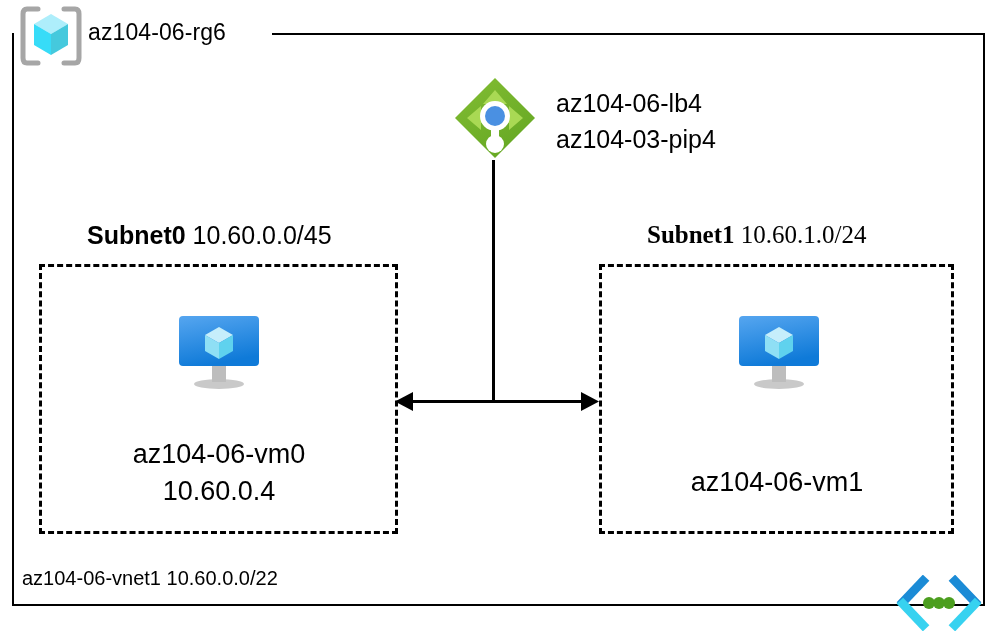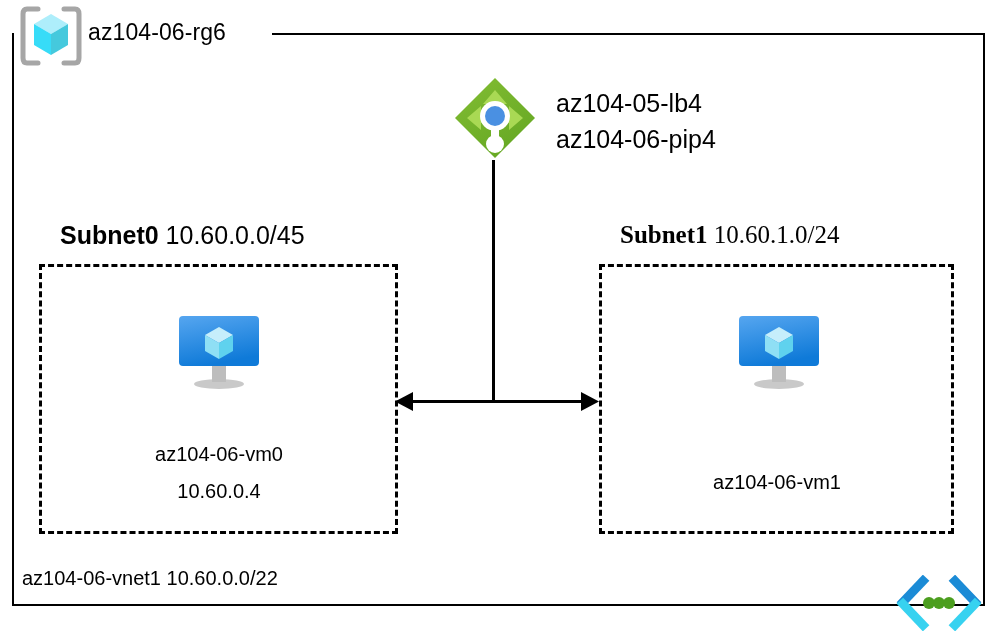--- a/index.html
+++ b/index.html
@@ -85,21 +85,21 @@
     background: #000000;
   }
 
   
   .subnet-title {
     position: absolute;
     font-size: 25px;
     color: #000000;
     white-space: nowrap;
   }
-  .subnet-title .name { font-weight: bold; }
+  .subnet-title .name { font-weight: bold; margin-left: 27px; }
   .subnet-title .cidr { font-weight: normal; }
 
   .subnet-box {
     position: absolute;
     border: 3px dashed #000000;
     box-sizing: border-box;
   }
   #subnet0-title { left: 60px;  top: 221px; }
   #subnet1-title { left: 620px; top: 221px; font-family: Liberation Serif, serif; }
   #subnet0-box { left: 39px;  top: 264px; width: 359px; height: 270px; }
@@ -111,21 +111,21 @@
     width: 86px;
     height: 76px;
   }
   #vm0-icon { left: 176px; top: 314px; }
   #vm1-icon { left: 736px; top: 314px; }
 
   .vm-labels {
     position: absolute;
     width: 360px;
     text-align: center;
-    font-size: 20px;
+    font-size: 27px;
     line-height: 37px;
     color: #000000;
     white-space: nowrap;
   }
   #vm0-labels { left: 39px;  top: 436px; }
   #vm1-labels { left: 597px; top: 436px; margin-top: 28px; }
 
   
   .arrow-row {
     position: absolute;
@@ -195,22 +195,22 @@
 
       <rect x="40" y="44" width="8" height="22" fill="#ffffff"></rect>
       <circle cx="44" cy="70" r="9" fill="#ffffff"></circle>
 
       <circle cx="44" cy="42" r="15" fill="#ffffff"></circle>
       <circle cx="44" cy="42" r="10" fill="#4a90e2"></circle>
     </svg>
   </div>
 
   <div class="lb-labels">
-    <div>az104-05-lb4</div>
-    <div>az104-06-pip4</div>
+    <div>az104-06-lb4</div>
+    <div>az104-03-pip4</div>
   </div>
 
   <div class="lb-stem"></div>
 
   <div class="subnet-title" id="subnet0-title">
     <span class="name">Subnet0</span><span class="cidr">&nbsp;</span><span class="cidr">10.60.0.0/45</span>
   </div>
   <div class="subnet-box" id="subnet0-box"></div>
 
   <div class="vm-icon" id="vm0-icon">

